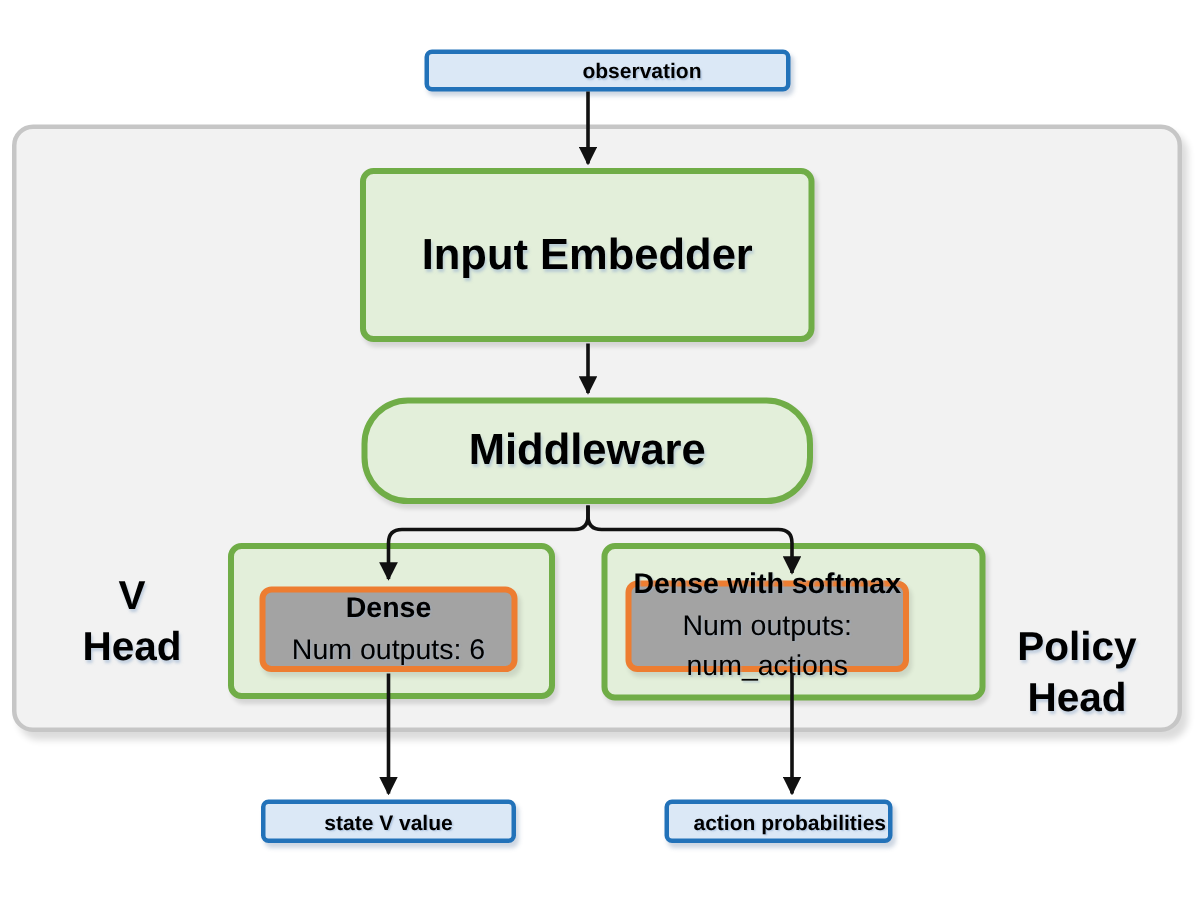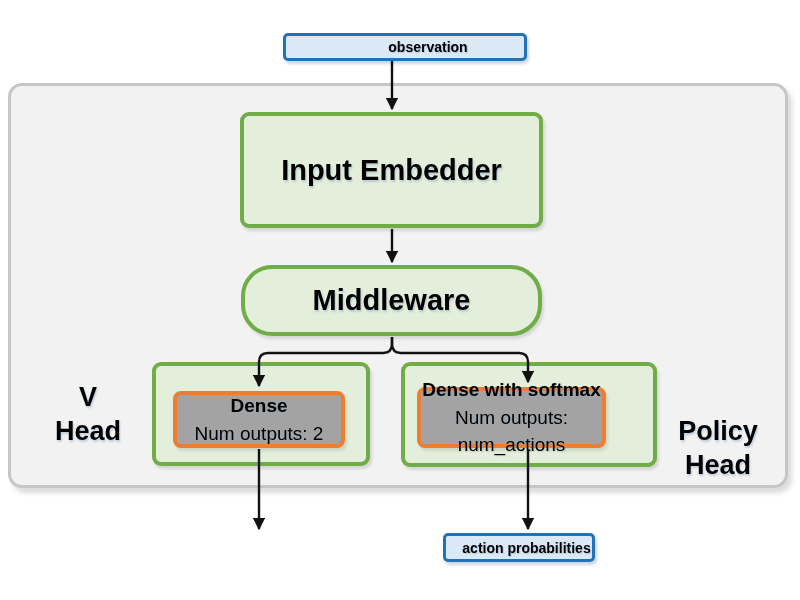--- a/index.html
+++ b/index.html
@@ -109,38 +109,41 @@
   <div class="node block-box" style="left:241px; top:265px; width:301px; height:71px;border-radius:31px;">
     <span>Middleware</span>
   </div>
 
   <div class="node head-box" style="left:152px; top:362px; width:218px; height:104px;"></div>
 
   <div class="node head-box" style="left:401px; top:362px; width:256px; height:105px;"></div>
 
   <div class="node layer-box" style="left:173px; top:391px; width:172px; height:57px;">
     <span class="layer-title">Dense</span>
-    <span>Num outputs: 2</span>
+    <span>Num outputs: 6</span>
   </div>
 
   <div class="node layer-box" style="left:417px; top:387px; width:189px; height:61px;">
     <span class="layer-title">Dense with softmax</span>
     <span>Num outputs: num_actions</span>
   </div>
 
   <div class="side-label" style="left:38px; top:381px; width:100px;">
     <div>V</div>
     <div>Head</div>
   </div>
 
   <div class="side-label" style="left:660px; top:381px; width:116px;margin-top:34px;">
     <div>Policy</div>
     <div>Head</div>
   </div>
 
+  <div class="node io-box" style="left:174px; top:533px; width:170px; height:29px;">
+    <span>state V value</span>
+  </div>
 
   <div class="node io-box" style="left:443px; top:533px; width:152px; height:29px;padding-left:15px;">
     <span>action probabilities</span>
   </div>
 
   <svg id="arrows" viewBox="0 0 800 600">
     <defs>
       <marker id="ah" viewBox="0 0 10 10" refX="9" refY="5" markerWidth="5.2" markerHeight="5.2" orient="auto-start-reverse">
         <path d="M0,0 L10,5 L0,10 z" fill="#111111"></path>
       </marker>

